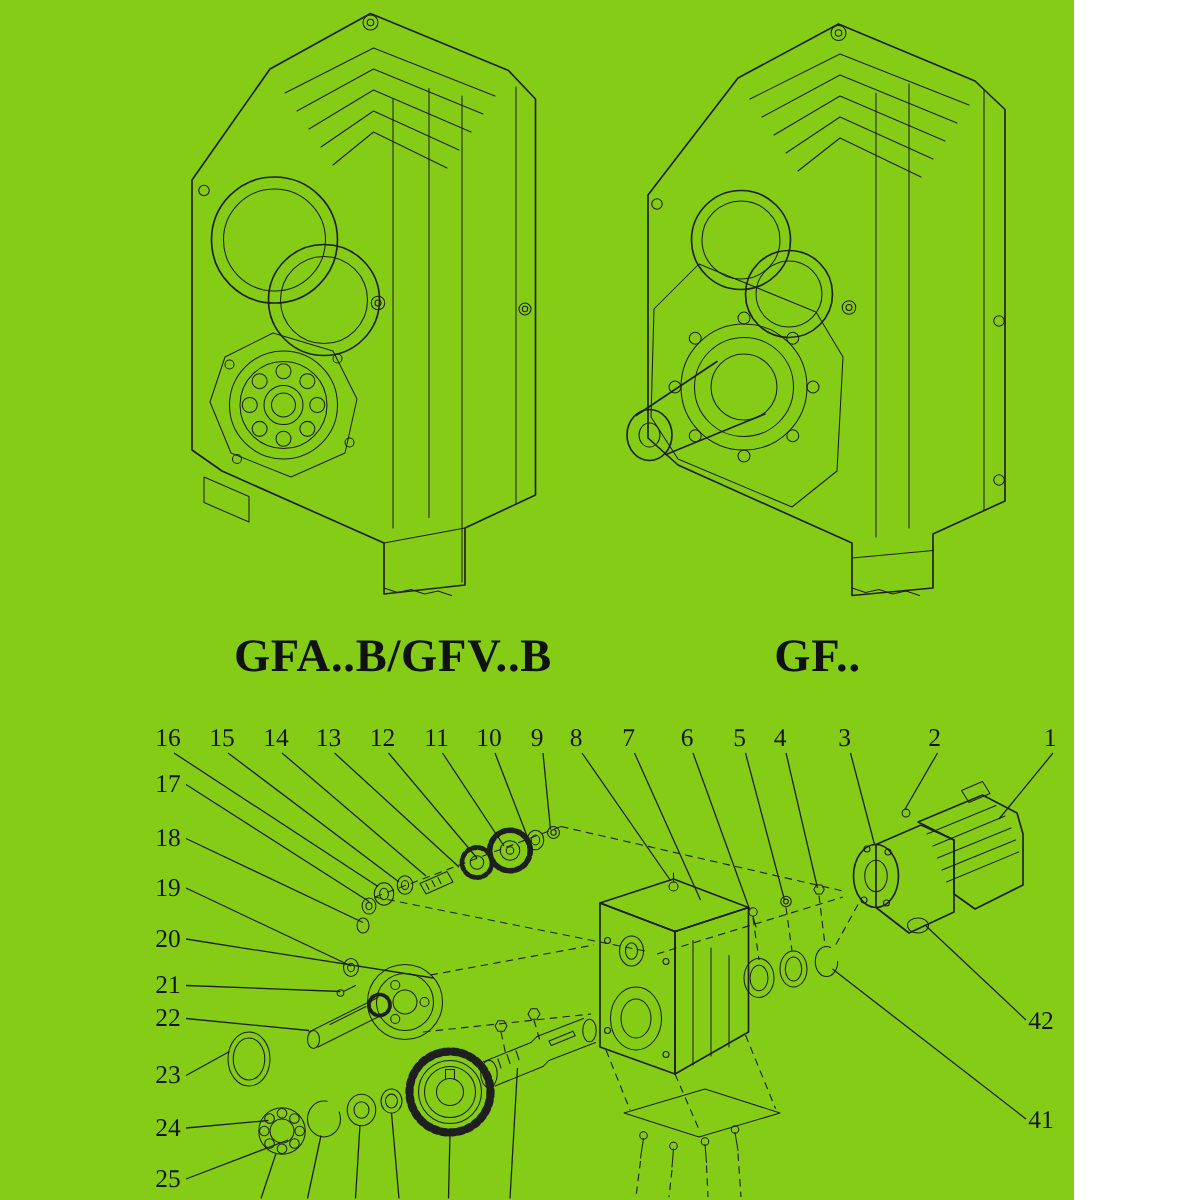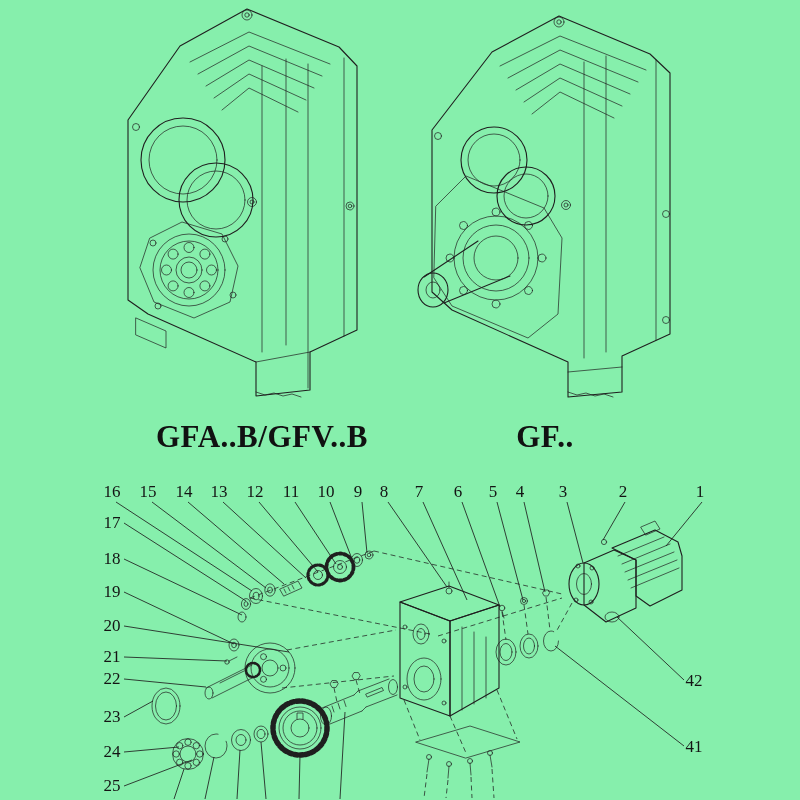--- a/index.html
+++ b/index.html
@@ -1,17 +1,17 @@
 <!DOCTYPE html>
 <html><head>
 <meta charset="utf-8">
 <style>
   html,body{margin:0;padding:0;background:#ffffff;}
   body{width:800px;height:800px;overflow:hidden;}
-  .page{position:relative;width:800px;height:800px;background:#86efac;}
+  .page{position:relative;width:716px;height:800px;background:#84cc16;}
   svg{display:block;}
   .ln{fill:none;stroke:#1f1f1f;stroke-width:1.1;stroke-linejoin:round;stroke-linecap:round;}
   .thin{stroke-width:0.7;}
   .dash line, .dashed{stroke:#1f1f1f;stroke-width:0.75;stroke-dasharray:5 3.5;fill:none;}
   .leader line{stroke:#1f1f1f;stroke-width:0.85;}
   .teeth{fill:none;stroke:#1f1f1f;}
   .callout{font-family:"Liberation Serif",serif;font-size:17px;fill:#141414;}
   .model-label{font-family:"Liberation Serif",serif;font-size:31px;font-weight:bold;fill:#111111;letter-spacing:0.5px;}
 </style>
 </head>

